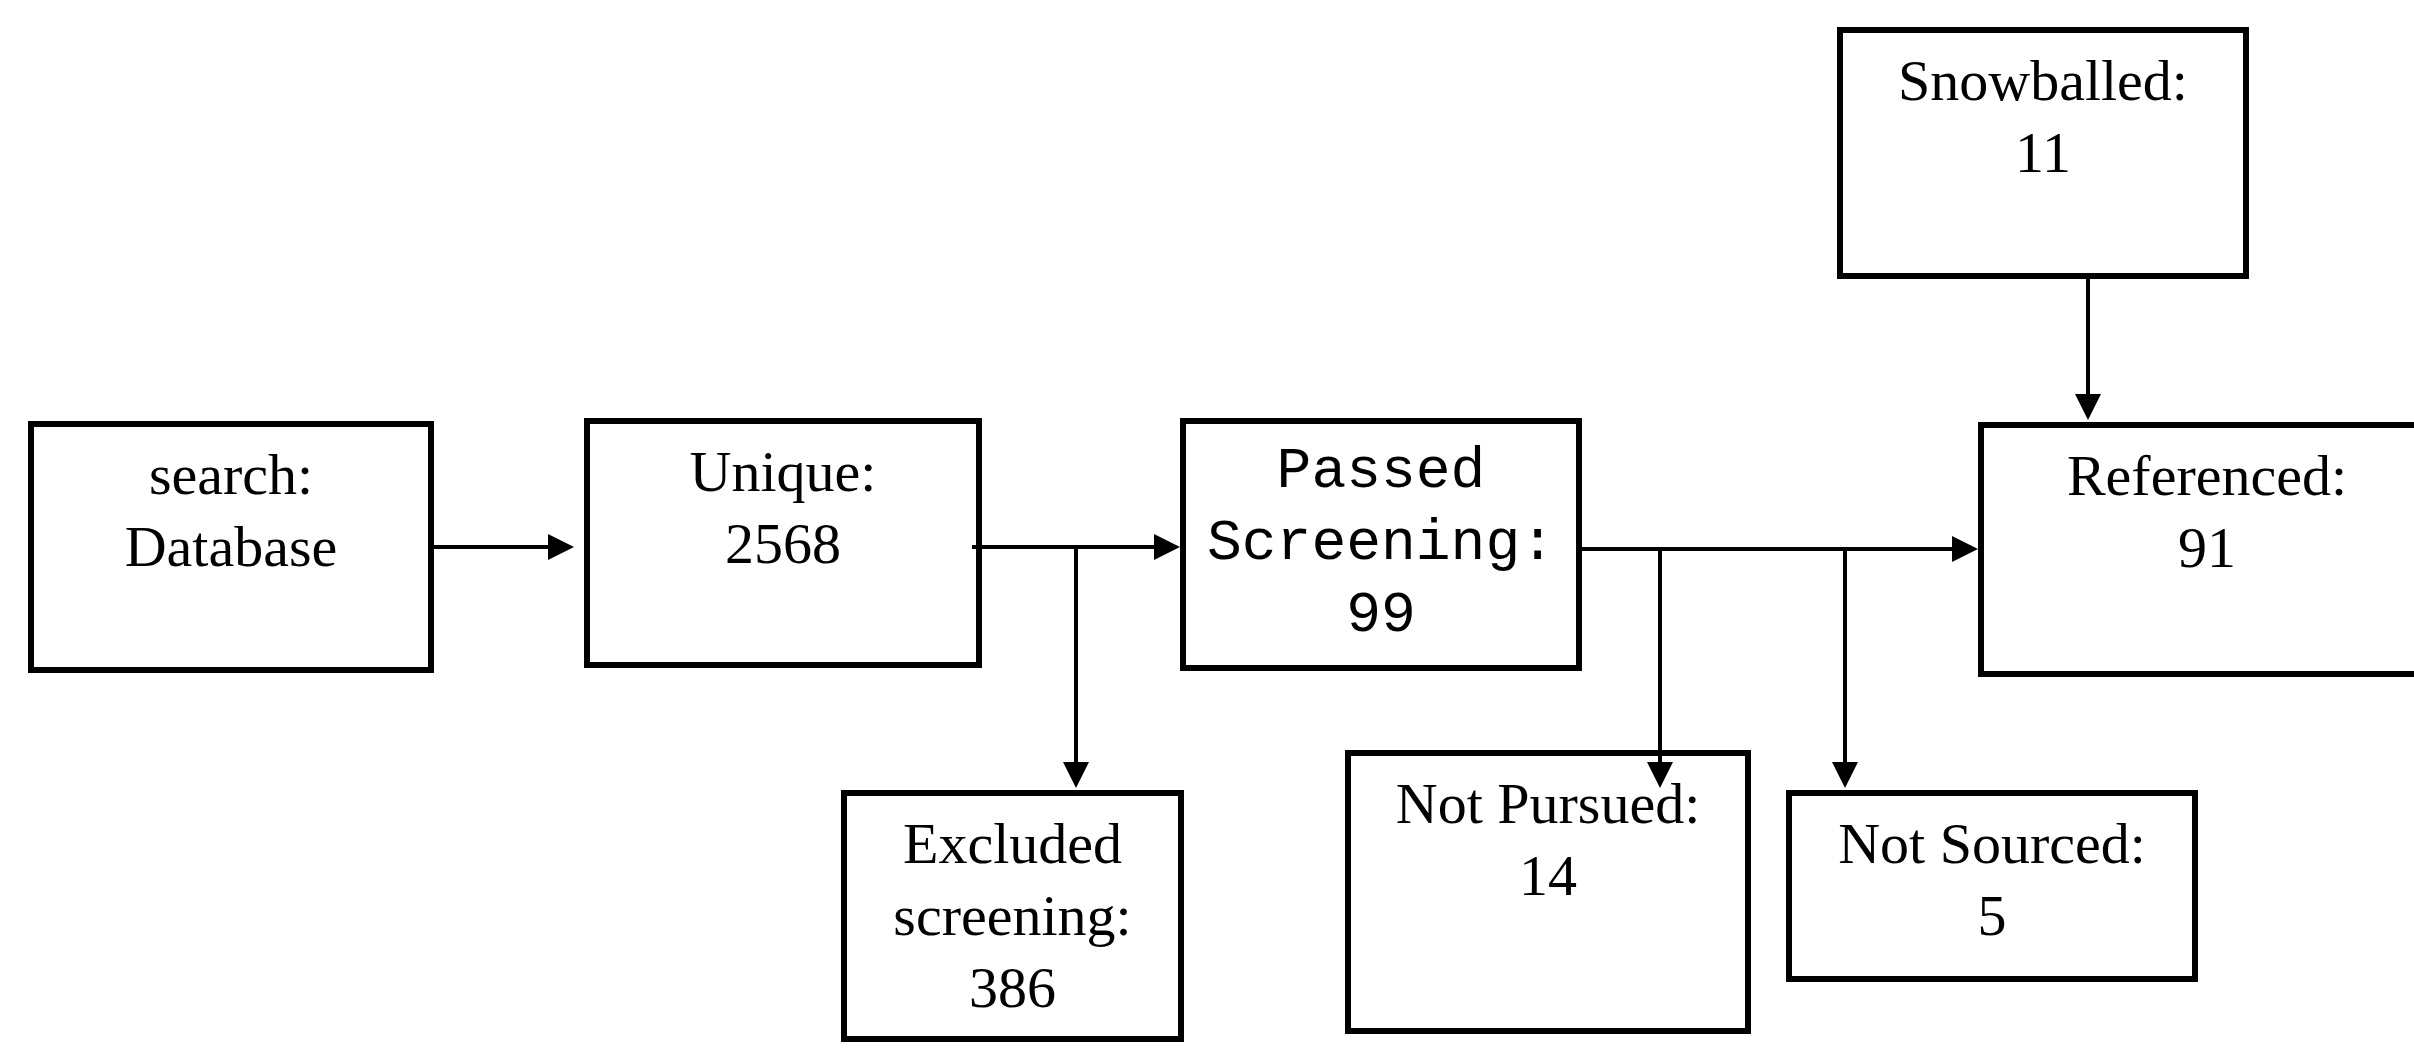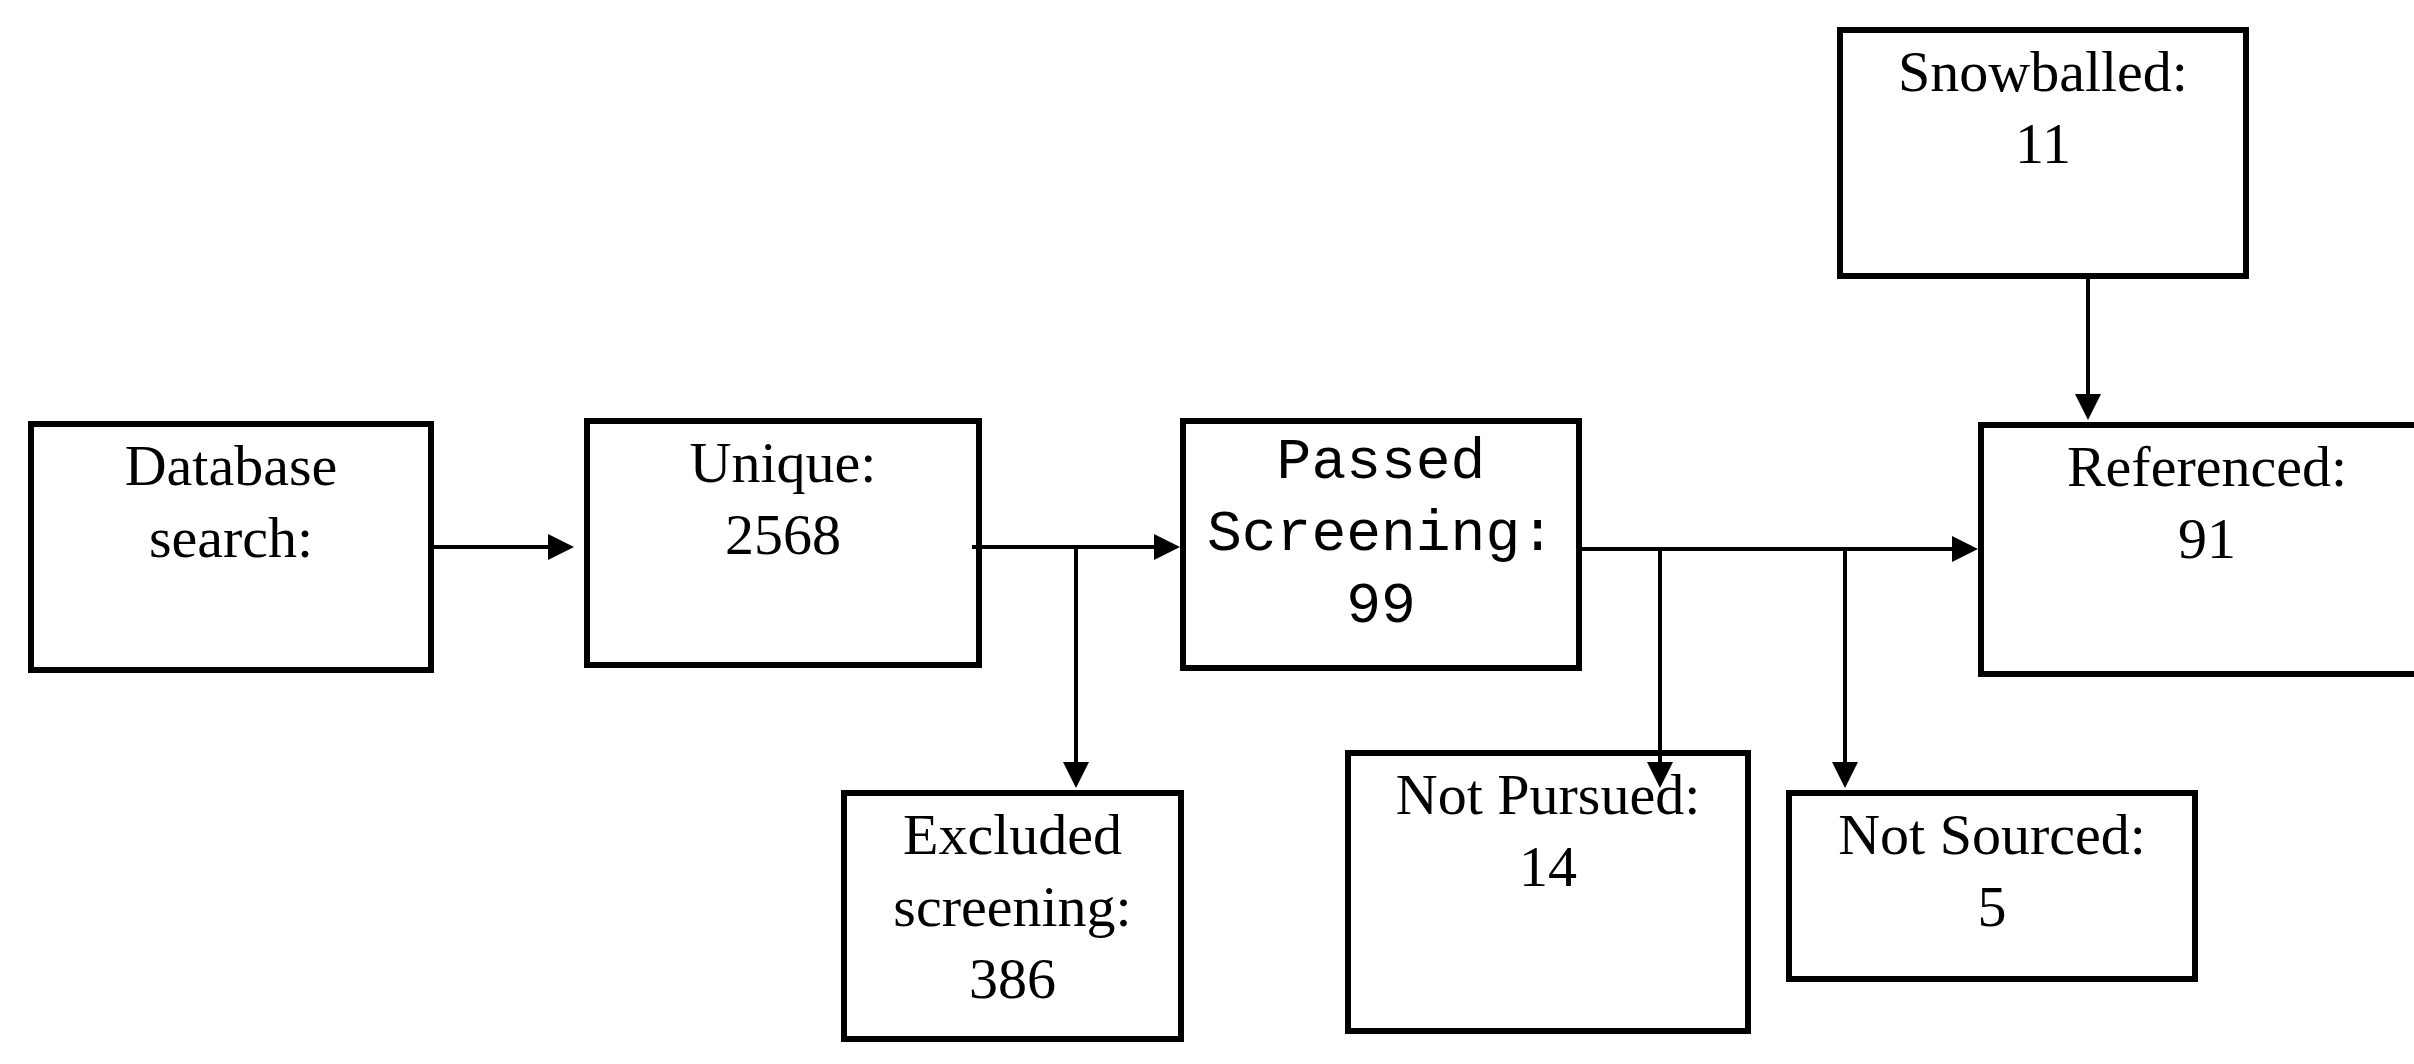--- a/index.html
+++ b/index.html
@@ -17,21 +17,21 @@
     color: #000000;
   }
   .node {
     position: absolute;
     box-sizing: border-box;
     border: 6px solid #000000;
     background: #ffffff;
     text-align: center;
     font-size: 58px;
     line-height: 72px;
-    padding-top: 3px;
+    padding-top: 12px;
   }
   .node .line { display: block; }
 
   
   .n-database   { left: 28px;   top: 421px; width: 406px; height: 252px; }
   .n-unique     { left: 584px;  top: 418px; width: 398px; height: 250px; font-family: Liberation Serif, serif; }
   .n-passed     { left: 1180px; top: 418px; width: 402px; height: 253px; font-family: Liberation Mono, monospace; }
   .n-referenced { left: 1978px; top: 422px; width: 458px; height: 255px; }
   .n-snowballed { left: 1837px; top: 27px;  width: 412px; height: 252px; }
   .n-excluded   { left: 841px;  top: 790px; width: 343px; height: 252px; }
@@ -77,22 +77,22 @@
   .e-pass-ns-head   { left: 1832px; top: 762px; }
   .e-snow-ref-line  { left: 2086px; top: 278px; height: 118px; }
   .e-snow-ref-head  { left: 2075px; top: 394px; }
 </style>
 </head>
 <body>
 
 <div class="canvas">
 
   <div class="node n-database">
+    <span class="line">search:</span>
     <span class="line">Database</span>
-    <span class="line">search:</span>
   </div>
 
   <div class="node n-unique">
     <span class="line">Unique:</span>
     <span class="line">2568</span>
   </div>
 
   <div class="node n-passed">
     <span class="line">Passed</span>
     <span class="line">Screening:</span>

